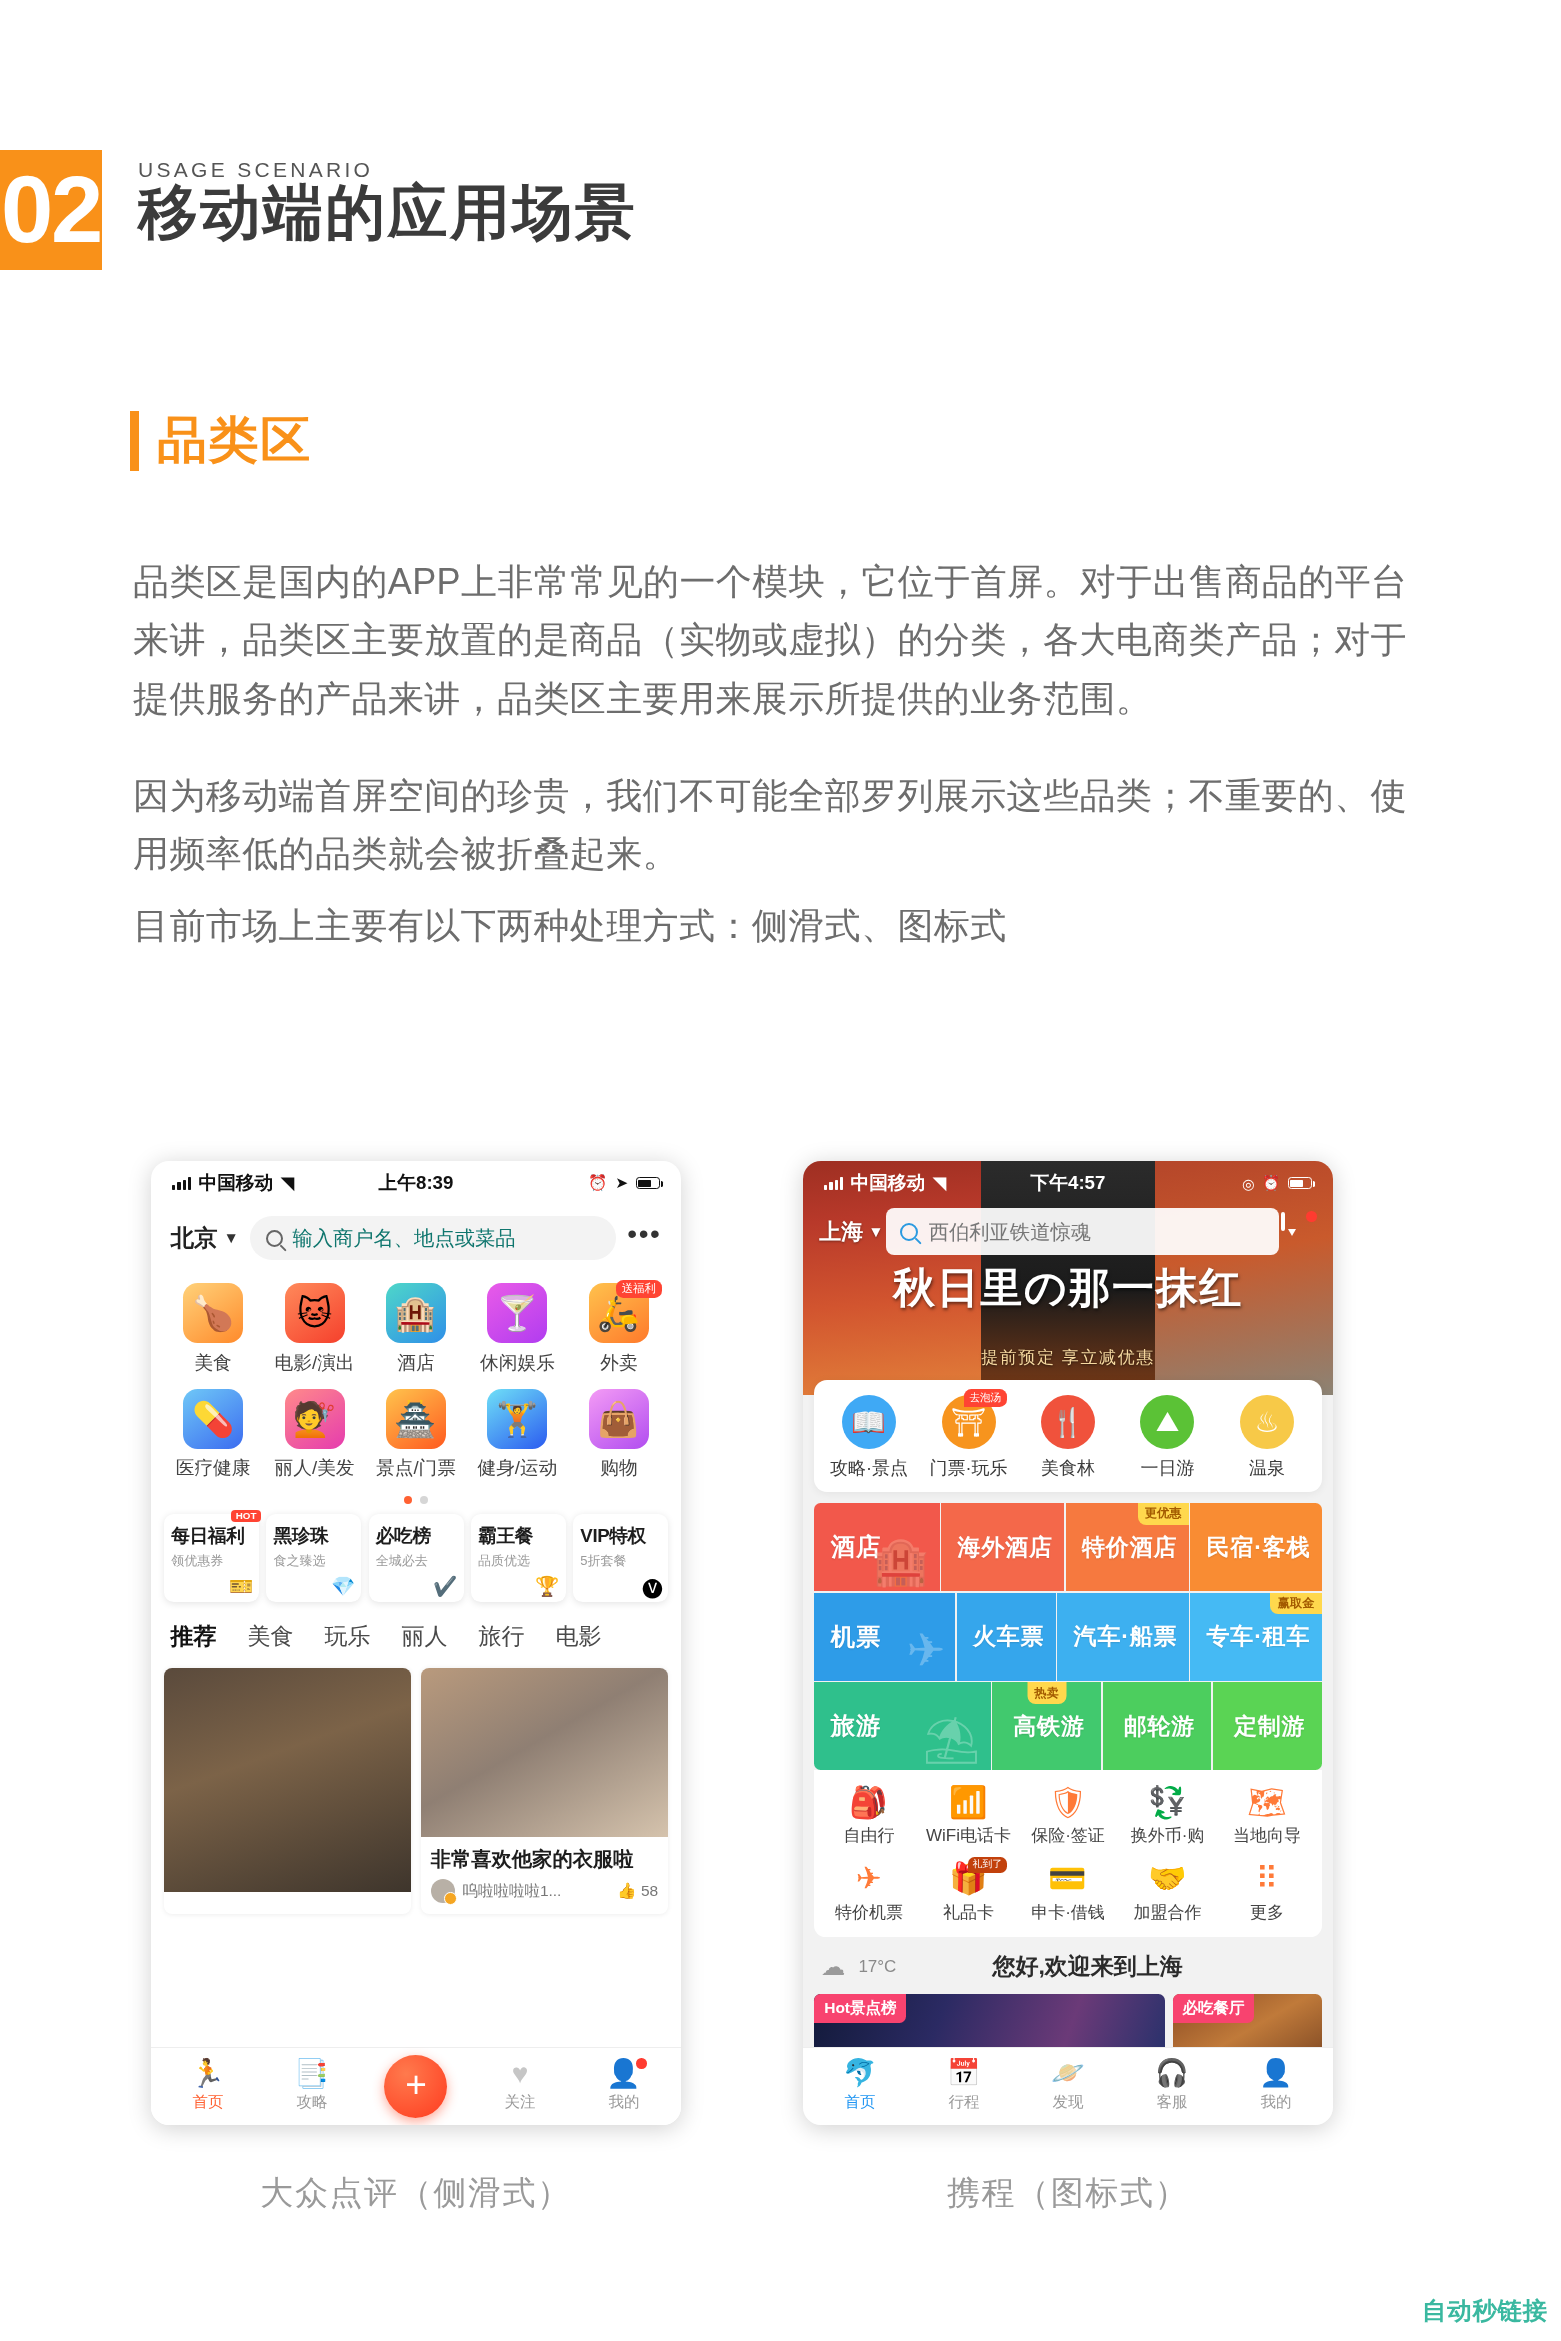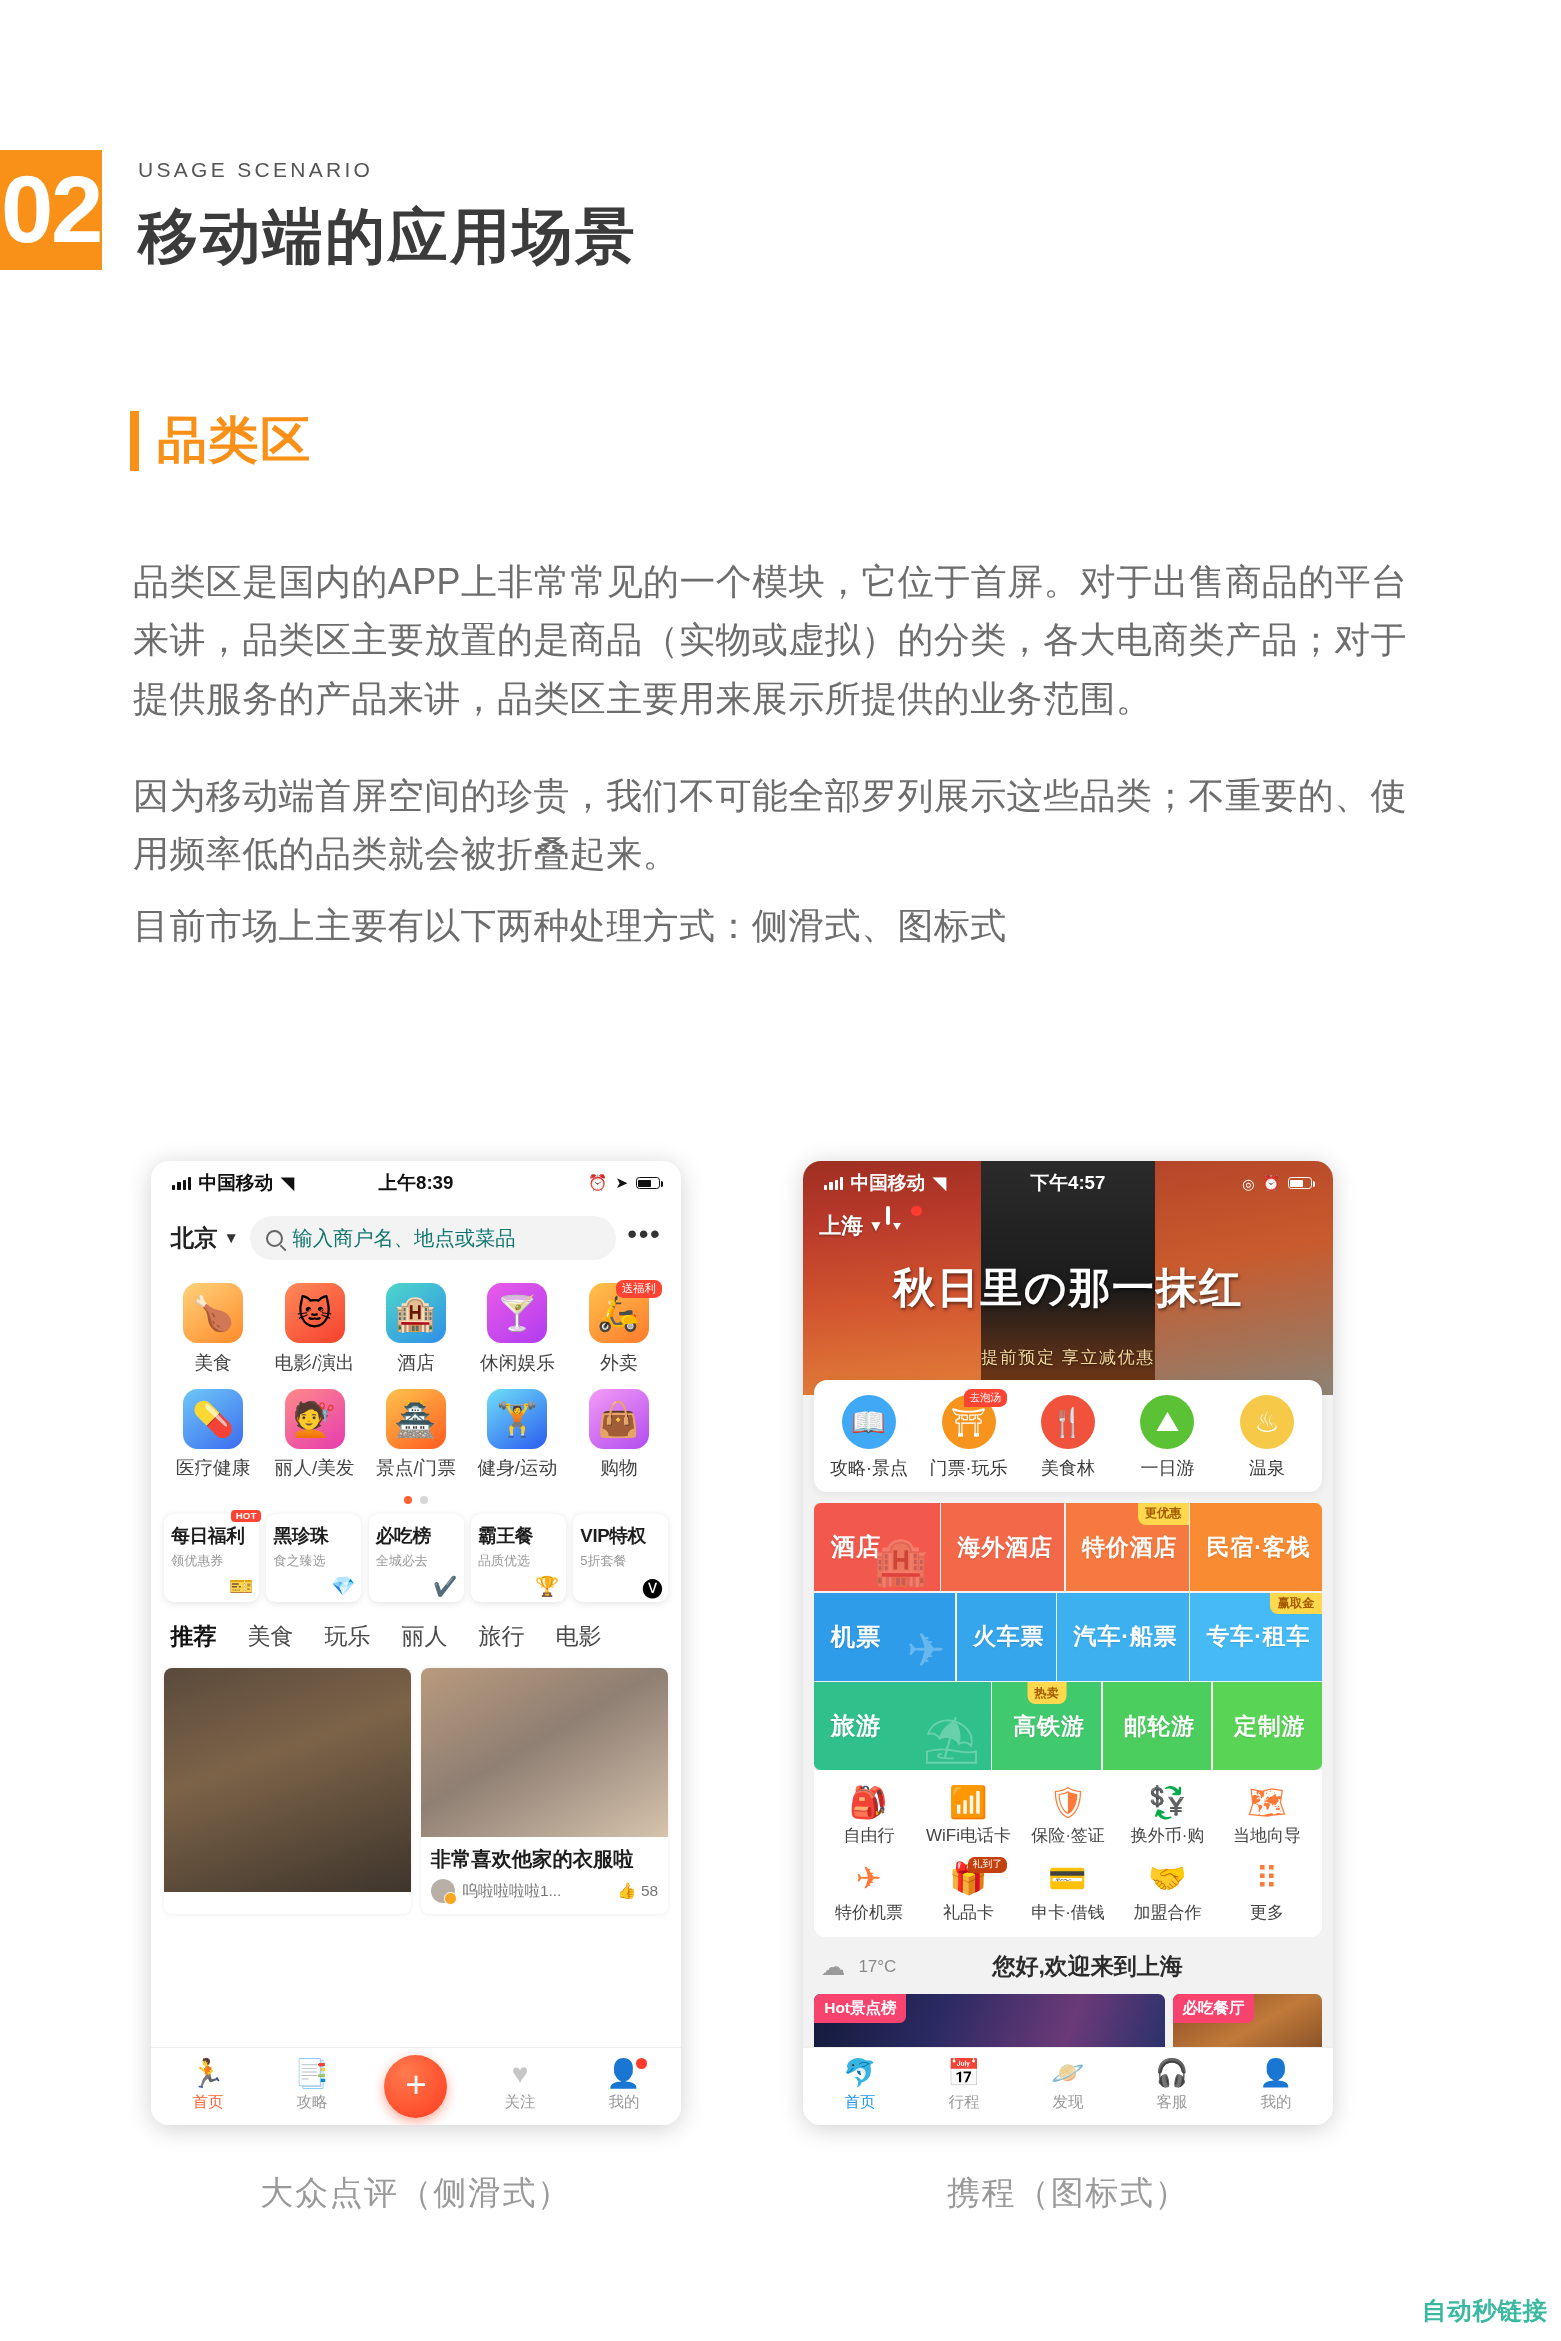--- a/index.html
+++ b/index.html
@@ -17,21 +17,21 @@
     width:102px; height:120px; background:#F99119;
     color:#fff; font-size:94px; font-weight:700; line-height:120px;
     text-align:center; letter-spacing:-2.4px; font-family:"Liberation Sans",sans-serif;
   }
   .header-texts { margin-left:36px; padding-top:8.1px; }
   .eyebrow {
     font-size:21px; color:#555; letter-spacing:3.3px; font-weight:400;
     font-family:"Liberation Sans",sans-serif;
   }
   .main-title {
-    font-size:60px; font-weight:700; color:#3b3b3b; margin-top:25px;
+    font-size:60px; font-weight:700; color:#3b3b3b; margin-top:1px;
     letter-spacing:2.4px; line-height:1.0;
   }
 
   
   .section-head { position:absolute; left:130px; top:407px; display:flex; align-items:center; }
   .bar { width:9px; height:60px; background:#F99119; }
   .section-title { margin-left:18px; font-size:50px; font-weight:700; color:#F99119; letter-spacing:1.6px; }
 
   
   .body-text { position:absolute; left:133px; top:553px; width:1301px; }
@@ -474,20 +474,24 @@
                   </span>
               </div>
             </div>
           </div>
 
           <div class="ct-srch-row">
             <div class="ct-city">
               <span>上海</span>
               <span class="chev" style="color:#fff">▼</span>
             </div>
+            <div class="ct-search">
+              <span class="mag-b"></span>
+              <span>西伯利亚铁道惊魂</span>
+            </div>
             <div class="ct-msg">
               <span class="bubble"></span>
               <span class="rdot"></span>
             </div>
           </div>
         </div>
 
         <div class="ct-card">
           <div class="ct-round" id="ct-round">
               <div class="rnd">

